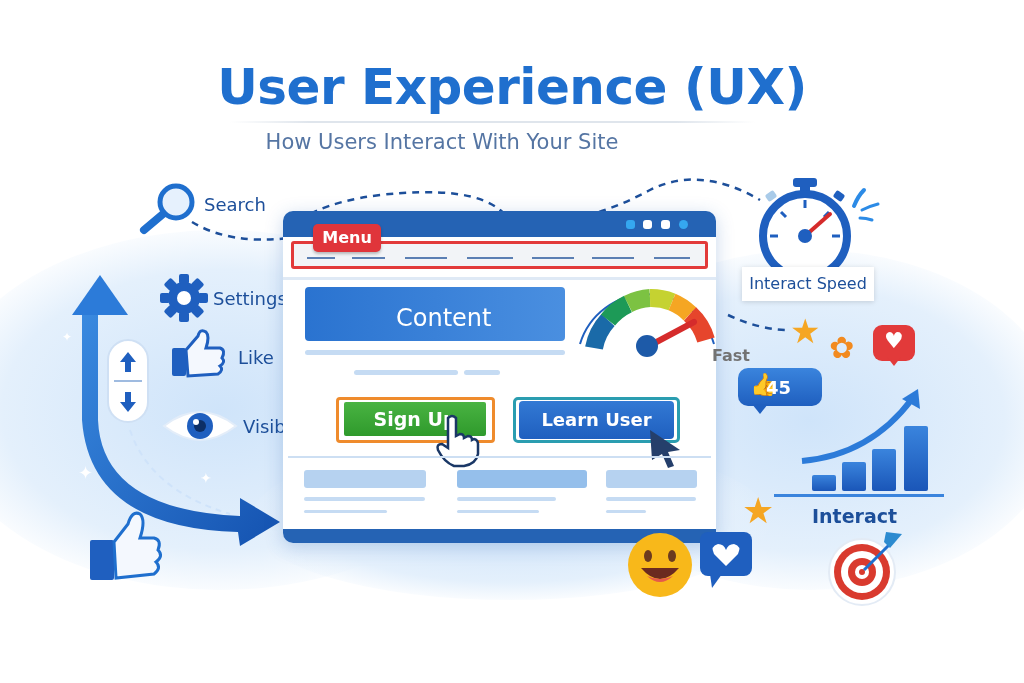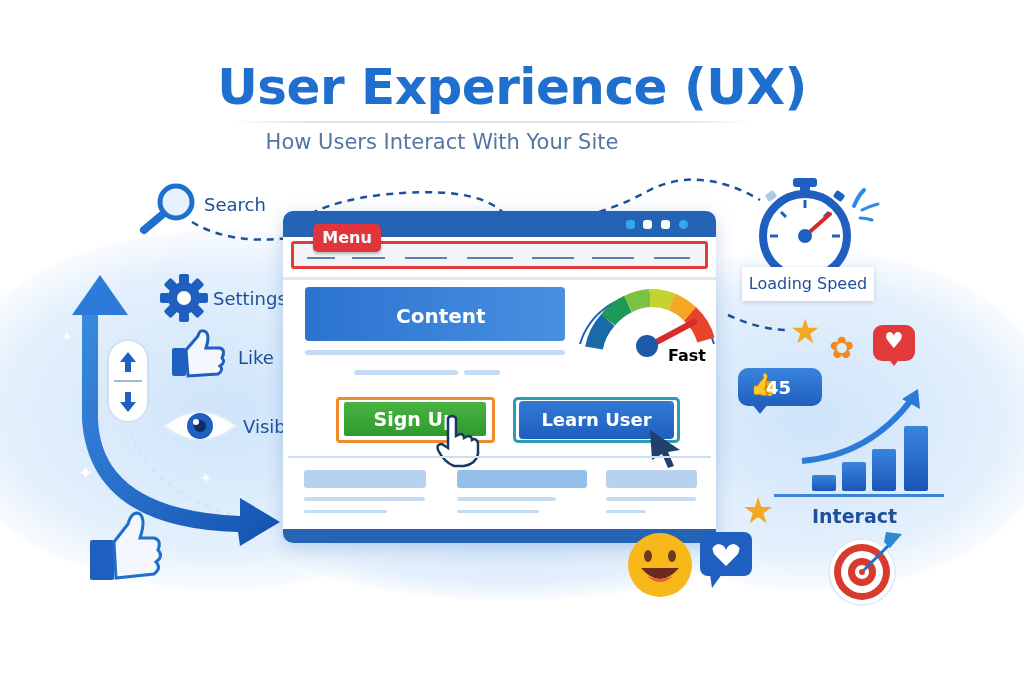--- a/index.html
+++ b/index.html
@@ -12,27 +12,27 @@
   .subtitle{position:absolute;left:0;width:884px;top:130px;text-align:center;font-size:21px;color:#5575a3}
   .lbl{position:absolute;font-size:18px;color:#1d4f9a;font-weight:500}
   
   .browser{position:absolute;left:283px;top:211px;width:433px;height:332px;background:#fff;border-radius:10px;box-shadow:0 4px 18px rgba(40,100,180,.25);overflow:hidden}
   .browser-top{position:absolute;left:0;top:0;width:100%;height:26px;background:#2563b4}
   .browser-bottom{position:absolute;left:0;bottom:0;width:100%;height:14px;background:#2563b4}
   .dot{position:absolute;top:9px;width:9px;height:9px;border-radius:3px;background:#fff}
   .menubar{position:absolute;left:8px;top:30px;width:417px;height:28px;border:3px solid #e23a3a;border-radius:3px;background:#f2f4f7}
   .menu-dash{position:absolute;top:13px;height:2px;background:#5b7fb3}
   .menu-tag{position:absolute;left:313px;top:224px;width:68px;height:28px;background:#e0353b;border-radius:5px;color:#fff;font-weight:bold;font-size:16px;text-align:center;line-height:28px;box-shadow:0 2px 3px rgba(0,0,0,.25)}
-  .content-box{position:absolute;left:305px;top:287px;width:260px;height:54px;border-radius:4px;background:linear-gradient(90deg,#2a73d0,#4a8fe0);color:#fff;font-weight:bold;font-size:20px}
+  .content-box{position:absolute;left:305px;top:287px;width:260px;height:54px;border-radius:4px;background:linear-gradient(90deg,#2a73d0,#4a8fe0);color:#fff;font-weight:normal;font-size:24px}
   .skel{position:absolute;background:#c5dbf3;border-radius:3px}
   .signup-outer{position:absolute;left:336px;top:397px;width:159px;height:46px;border:3px solid #ef8b2c;border-radius:4px}
   .signup{position:absolute;left:342px;top:400px;width:146px;height:38px;border-radius:4px;background:linear-gradient(#49b342,#2f9a2c);border:2px solid #fff;color:#fff;font-size:19px;font-weight:bold;text-align:center;line-height:34px}
   .learn-outer{position:absolute;left:513px;top:397px;width:167px;height:46px;border:3px solid #2a9db0;border-radius:5px}
   .learn{position:absolute;left:519px;top:401px;width:155px;height:38px;border-radius:4px;background:linear-gradient(#3279d4,#1f5fbf);color:#fff;font-size:18px;font-weight:bold;text-align:center;line-height:38px}
-  .fast{position:absolute;left:668px;top:346px;font-size:16px;font-weight:bold;color:#000000}
+  .fast{position:absolute;left:712px;top:346px;font-size:16px;font-weight:bold;color:#737373}
   .loading{position:absolute;left:742px;top:267px;width:132px;height:34px;background:#fff;box-shadow:0 1px 5px rgba(0,0,0,.15);font-size:16px;color:#1d4f9a;text-align:center;line-height:34px}
   .like-badge{position:absolute;left:738px;top:368px;width:84px;height:38px;border-radius:10px;background:linear-gradient(#3a84dd,#1f5fbf);color:#fff;font-weight:bold;font-size:18px}
   .heart-badge{position:absolute;left:873px;top:325px;width:42px;height:36px;border-radius:9px;background:#e23a3a}
   .analytics{position:absolute;left:812px;top:505px;font-size:19px;font-weight:bold;color:#1d4f9a}
   .bar{position:absolute;background:linear-gradient(#3a84dd,#1a56b8);border-radius:2px}
   svg{position:absolute;overflow:visible}
 </style>
 </head>
 <body>
 
@@ -204,21 +204,21 @@
       <line x1="79" y1="34" x2="74" y2="39"></line>
   </g>
   <line x1="55" y1="58" x2="80" y2="36" stroke="#d52b2b" stroke-width="4" stroke-linecap="round"></line>
   <circle cx="55" cy="58" r="7" fill="#1f5fbf"></circle>
 </svg>
 <svg style="left:850px;top:188px" width="30" height="36">
   <path d="M4 18 Q8 8 14 2" stroke="#2c8be6" stroke-width="4" fill="none" stroke-linecap="round"></path>
   <path d="M12 22 Q20 18 28 16" stroke="#2c8be6" stroke-width="3" fill="none" stroke-linecap="round"></path>
   <path d="M10 30 Q16 30 22 32" stroke="#2c8be6" stroke-width="3" fill="none" stroke-linecap="round"></path>
 </svg>
-<div class="loading">Loading Speed</div>
+<div class="loading">Interact Speed</div>
 
 <div class="abs" style="left:790px;top:314px;color:#f5a623;font-size:34px;line-height:1">★</div>
 <div class="abs" style="left:829px;top:333px;color:#f28a1f;font-size:30px;line-height:1">✿</div>
 <div class="heart-badge">
   <span class="abs" style="left:11px;top:5px;color:#fff;font-size:22px;line-height:1">♥</span>
   <span class="abs" style="left:14px;top:32px;width:0;height:0;border-left:7px solid transparent;border-right:7px solid transparent;border-top:9px solid #e23a3a"></span>
 </div>
 
 <div class="like-badge">
   <span class="abs" style="left:12px;top:6px;font-size:22px;line-height:1">👍</span>

